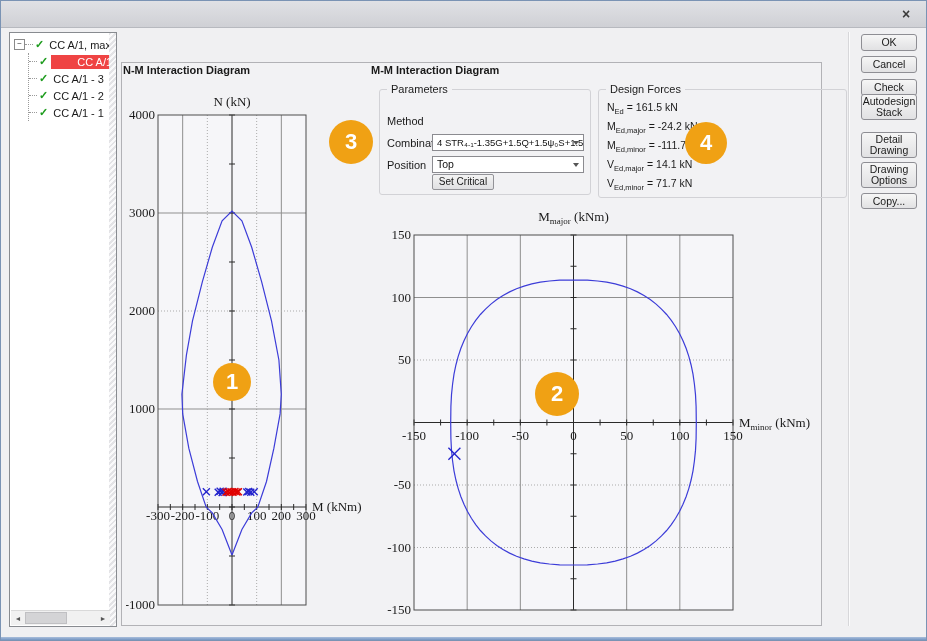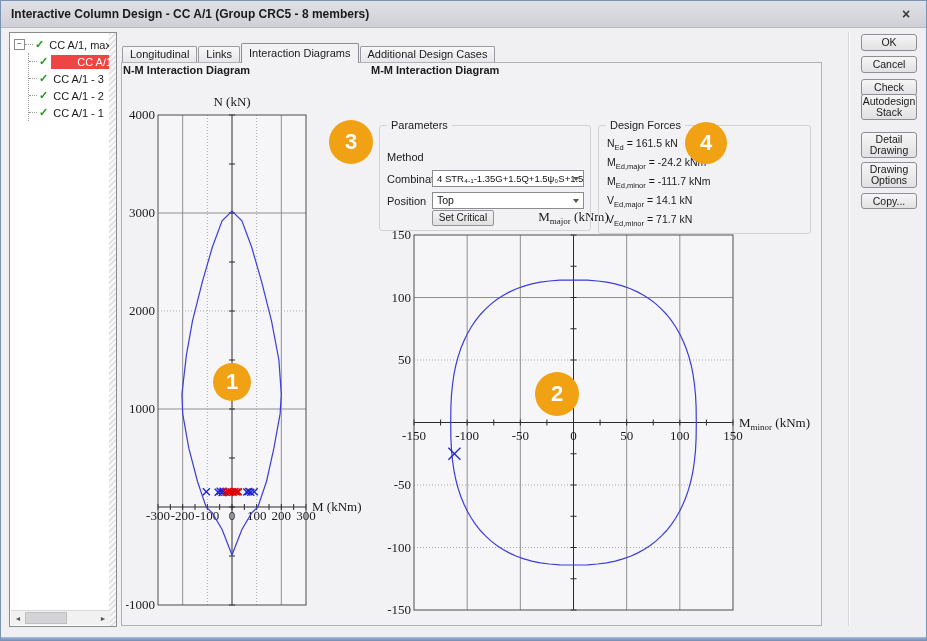--- a/index.html
+++ b/index.html
@@ -25,24 +25,24 @@
   .scroll-thumb{width:42px;height:12px;background:#d4d4d6;border:1px solid #c0c0c3;box-sizing:border-box;}
   
   .tabs{position:absolute;left:121px;top:42px;height:19px;display:flex;align-items:flex-end;z-index:3;}
   .tab{height:15px;line-height:15px;padding:0 7px;font-size:11px;color:#1a1a1a;background:linear-gradient(#f7f7f8,#e7e7ea);border:1px solid #9a9aa0;border-bottom:none;border-radius:2px 2px 0 0;margin-right:1px;}
   .tab.active{height:19px;line-height:18px;background:#f2f2f4;margin-bottom:-1px;border-color:#8d8d93;}
   .tabpage{position:absolute;left:120px;top:61px;width:701px;height:564px;background:#f2f2f4;border:1px solid #b2b2b6;box-sizing:border-box;z-index:1;}
   .heading{position:absolute;font-size:11px;font-weight:bold;color:#1a1a1a;z-index:2;}
   .heading-nm{left:122px;top:63px;}
   .heading-mm{left:370px;top:63px;}
   
-  .groupbox{position:absolute;border:1px solid #d2d2d6;border-radius:3px;z-index:2;margin-top:36px;}
+  .groupbox{position:absolute;border:1px solid #d2d2d6;border-radius:3px;z-index:2;}
   .groupbox .gb-title{position:absolute;top:-7px;left:7px;background:#f2f2f4;padding:0 4px;font-size:11px;color:#1a1a1a;}
   .gb-params{left:378px;top:88px;width:210px;height:104px;}
-  .gb-forces{left:597px;top:88px;width:211px;height:107px;}
+  .gb-forces{left:597px;top:88px;width:211px;height:107px;padding-left:36px;}
   .param-label{position:absolute;left:7px;font-size:11px;color:#1a1a1a;}
   .combo{position:absolute;left:52px;width:152px;height:17px;background:#ffffff;border:1px solid #8b8b90;box-sizing:border-box;font-size:10.5px;line-height:15px;padding:0 15px 0 4px;overflow:hidden;white-space:nowrap;color:#111;}
   .chevron{position:absolute;right:4px;top:6px;width:0;height:0;border-left:3.5px solid transparent;border-right:3.5px solid transparent;border-top:4px solid #555;}
   .small-btn{position:absolute;left:52px;top:84px;width:62px;height:16px;background:linear-gradient(#f3f3f3,#e0e0e2);border:1px solid #939398;border-radius:2px;font-size:10px;text-align:center;line-height:14px;color:#1a1a1a;box-sizing:border-box;}
   .df-row{position:absolute;left:8px;font-size:10.5px;color:#1a1a1a;white-space:nowrap;}
   .df-row sub{font-size:7.5px;}
   .df-val{margin-left:3px;}
   
   .separator{position:absolute;left:847px;top:31px;width:1px;height:594px;background:#d7d7da;border-right:1px solid #fbfbfc;}
   .side-btn{position:absolute;left:860px;width:56px;background:linear-gradient(#f6f6f6,#e1e1e3);border:1px solid #8e8e94;border-radius:3px;font-size:10.5px;color:#1a1a1a;display:flex;align-items:center;justify-content:center;text-align:center;line-height:11px;box-sizing:border-box;z-index:2;}
@@ -52,21 +52,20 @@
   #chart-mm{left:385px;top:200px;}
   
   .callout{position:absolute;border-radius:50%;background:#f0a114;color:#ffffff;font-weight:bold;display:flex;align-items:center;justify-content:center;z-index:5;font-size:22px;}
 </style>
 </head>
 <body>
 
 <div class="window">
 
   <div class="titlebar">
-    <span class="title">Interactive Column Design - CC A/1 (Group CRC5 - 8 members)</span>
     <span class="close-btn">×</span>
   </div>
 
   <div class="tree">
     <div class="tree-row tree-root">
       <span class="expander">−</span>
       <span class="stub"></span>
       <span class="check">✓</span>
       <span class="tree-label">CC A/1, max U</span>
     </div>
@@ -95,26 +94,20 @@
     <div class="tree-vscroll"></div>
     <div class="tree-hscroll">
       <span class="scroll-arrow">◄</span>
       <span class="scroll-thumb"></span>
       <span class="scroll-arrow" style="margin-left:auto;">►</span>
     </div>
   </div>
 
   <div class="tabpage"></div>
 
-  <div class="tabs">
-    <div class="tab">Longitudinal</div>
-    <div class="tab">Links</div>
-    <div class="tab active">Interaction Diagrams</div>
-    <div class="tab">Additional Design Cases</div>
-  </div>
 
   <div class="heading heading-nm">N-M Interaction Diagram</div>
   <div class="heading heading-mm">M-M Interaction Diagram</div>
 
   <svg id="chart-nm" class="chart-svg" width="250" height="540">
       <rect x="32" y="19" width="148" height="490" fill="#f6f6f9"></rect>
       <line x1="56.666666666666664" y1="19" x2="56.666666666666664" y2="509" stroke="#8f8f8f" stroke-width="1"></line>
       <line x1="81.33333333333333" y1="19" x2="81.33333333333333" y2="509" stroke="#ababab" stroke-width="1" stroke-dasharray="1,2"></line>
       <line x1="130.66666666666666" y1="19" x2="130.66666666666666" y2="509" stroke="#ababab" stroke-width="1" stroke-dasharray="1,2"></line>
       <line x1="155.33333333333334" y1="19" x2="155.33333333333334" y2="509" stroke="#8f8f8f" stroke-width="1"></line>

